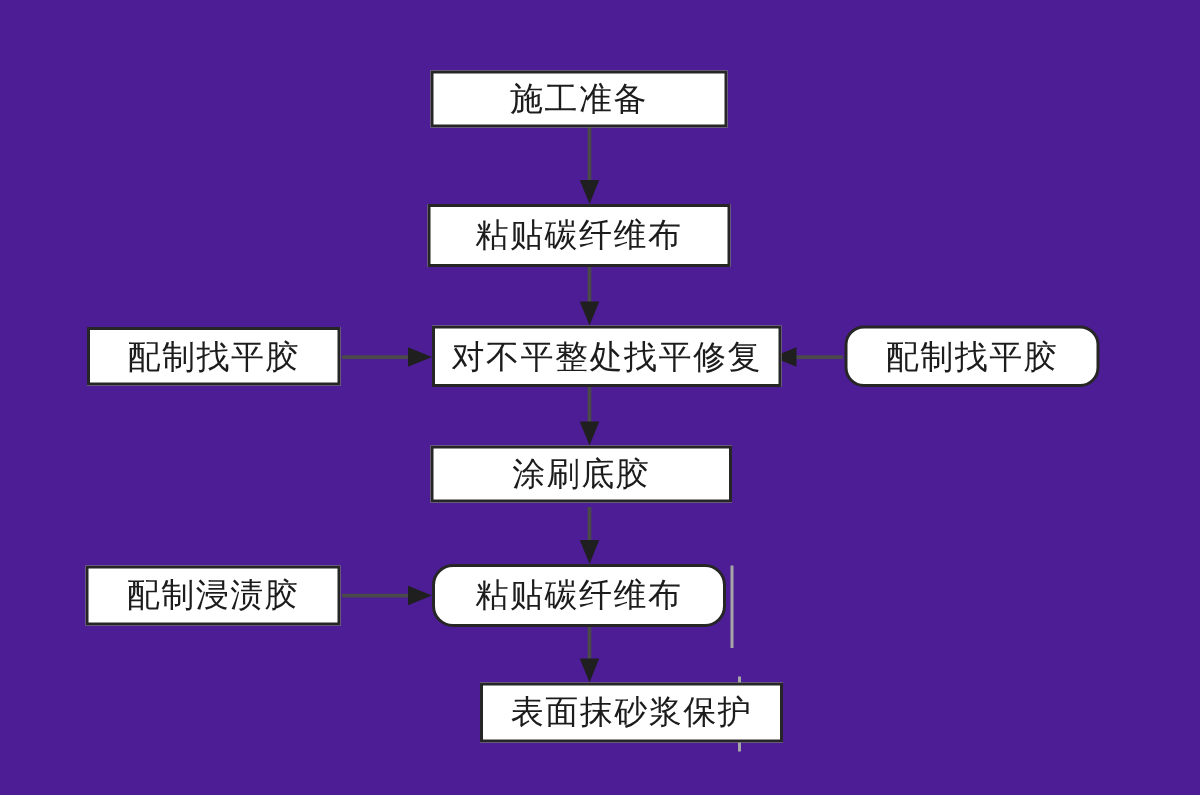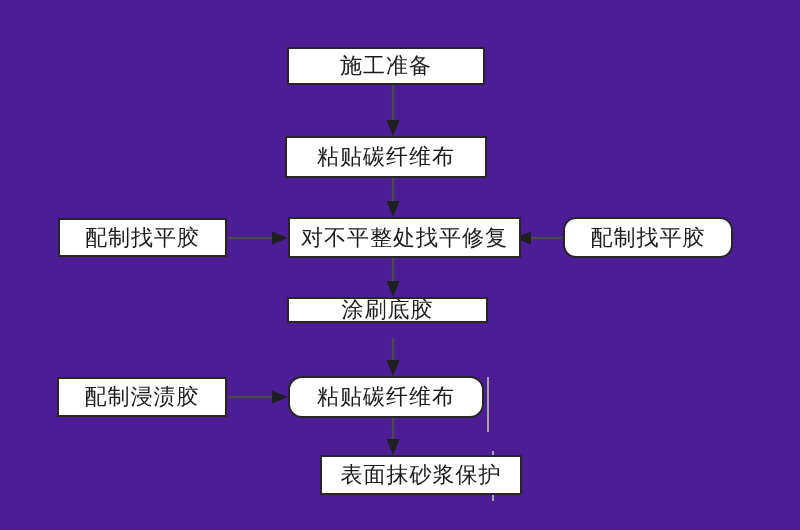--- a/index.html
+++ b/index.html
@@ -32,21 +32,21 @@
     justify-content: center;
     color: #1c1c1c;
     font-size: 22px;
     letter-spacing: 1px;
     white-space: nowrap;
   }
   
   .b-prep      { left: 287px; top: 47px;  width: 198px; height: 38px; }
   .b-surface   { left: 285px; top: 136px; width: 202px; height: 42px; }
   .b-level     { left: 288px; top: 217px; width: 233px; height: 41px; }
-  .b-primer    { left: 287px; top: 297px; width: 201px; height: 26px; }
+  .b-primer    { left: 287px; top: 297px; width: 201px; height: 38px; }
   .b-fiber     { left: 288px; top: 376px; width: 196px; height: 42px; border-radius: 14px; }
   .b-mortar    { left: 288px; top: 455px; width: 202px; height: 40px; margin-left: 32px; }
   
   .b-mixprimer { left: 58px;  top: 218px; width: 169px; height: 39px; }
   .b-mixlevel  { left: 563px; top: 217px; width: 170px; height: 41px; border-radius: 13px; }
   .b-miximpreg { left: 57px;  top: 377px; width: 170px; height: 40px; }
 
   .flow-line { stroke: #4a4a4a; stroke-width: 2.5; }
   .flow-head { fill: #1f1f1f; stroke: none; }
   .ghost-line { stroke: #a6a6a6; stroke-width: 2; }

